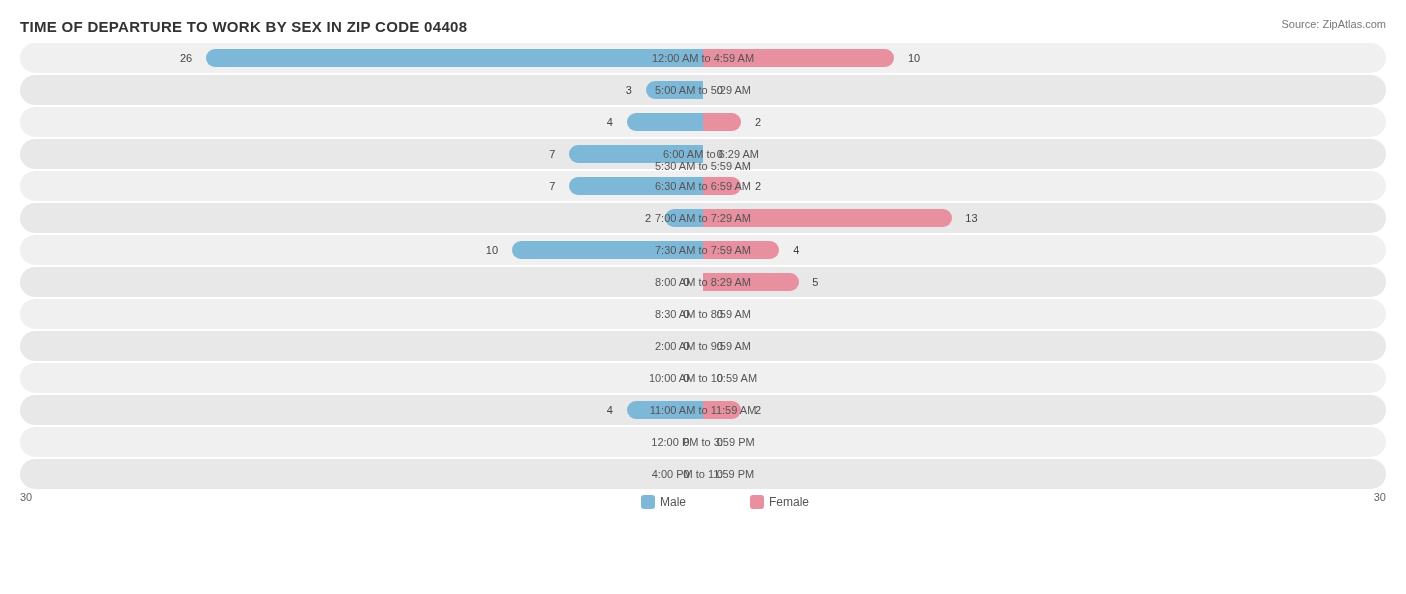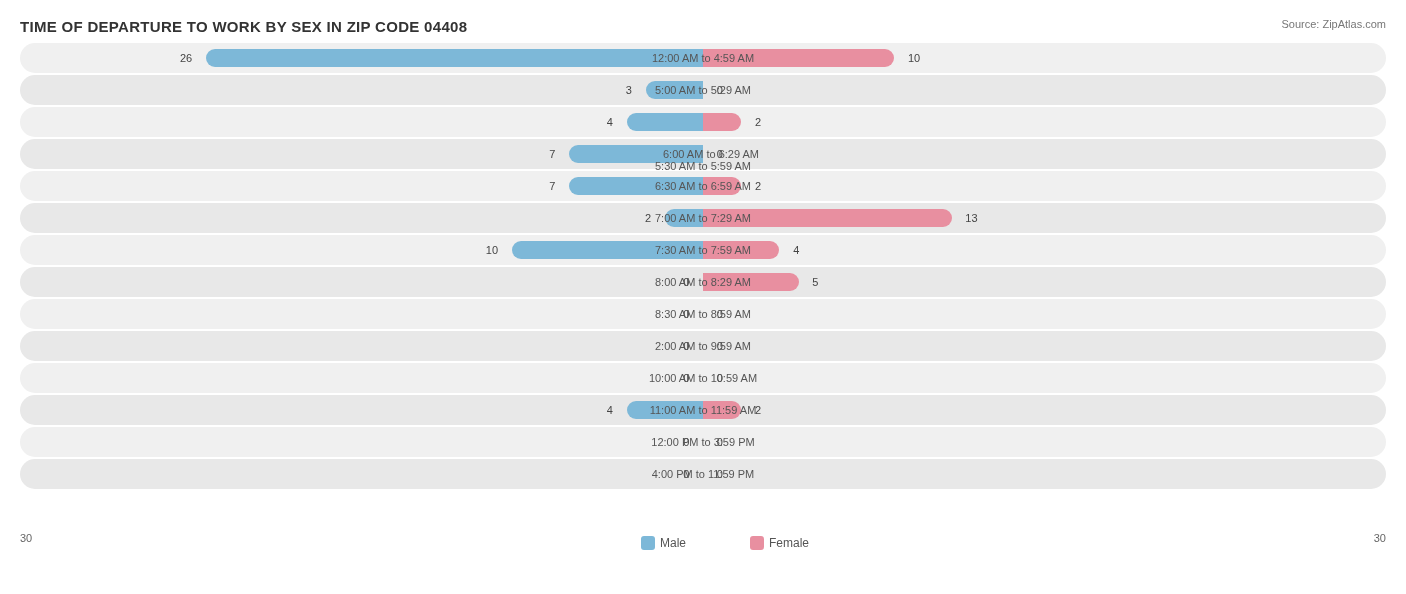--- a/index.html
+++ b/index.html
@@ -232,21 +232,21 @@
         </div>
         <div class="row">
           <div class="row-bg alt"></div>
           <div class="bar-male" style="right: 50%; width: 0px;"></div>
           <div class="bar-female" style="left: 50%; width: 0px;"></div>
           <div class="center-label" style="left: 50%; top: 50%; transform: translate(-50%, -50%);">4:00 PM to 11:59 PM</div>
           <div class="label-left" style="right: 51%; top: 50%; transform: translateY(-50%);">0</div>
           <div class="label-right" style="left: 51%; top: 50%; transform: translateY(-50%);">0</div>
         </div>
       </div>
-    <div style="display:flex; justify-content:space-between; padding: 2px 0 0 0; font-size:11px; color:#666;margin-top:41px;">
+    <div style="display:flex; justify-content:space-between; padding: 2px 0 0 0; font-size:11px; color:#666;">
       <span>30</span>
       <div class="legend">
         <div class="legend-item">
           <div class="legend-box" style="background:#7db8d8;"></div>
           <span>Male</span>
         </div>
         <div class="legend-item">
           <div class="legend-box" style="background:#e88fa0;"></div>
           <span>Female</span>
         </div>

